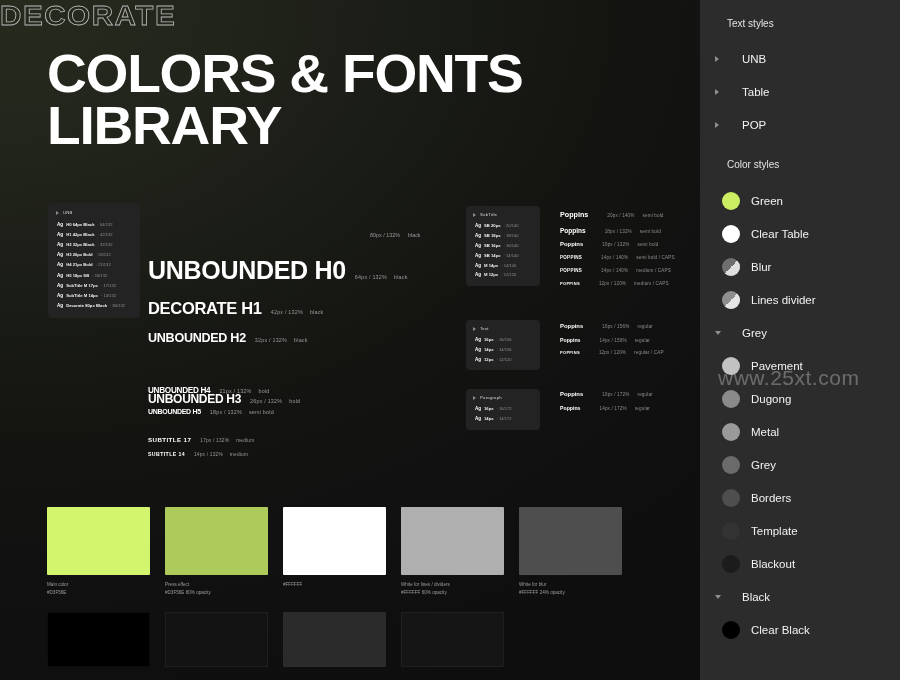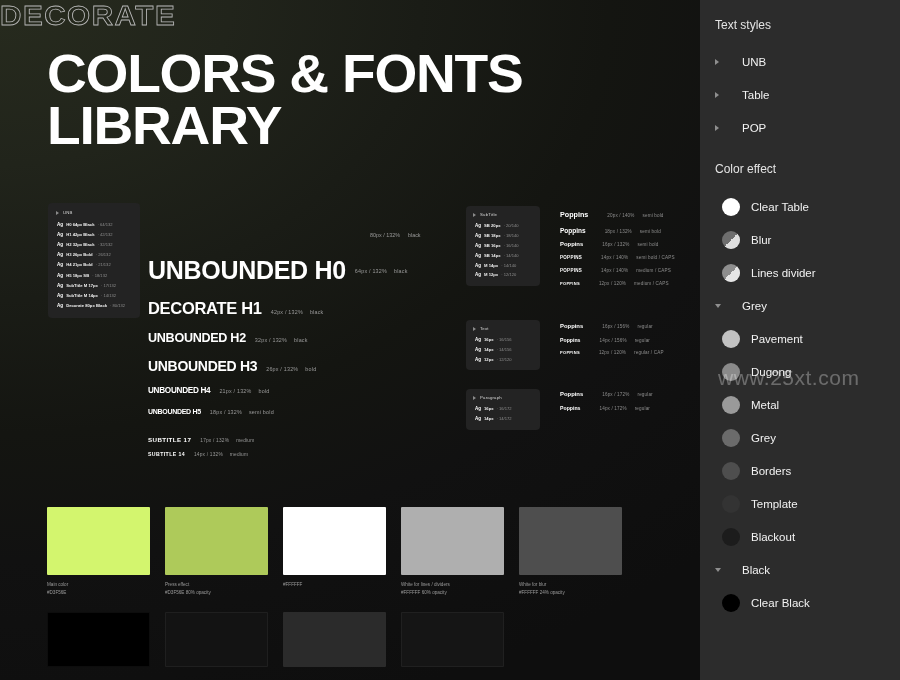--- a/index.html
+++ b/index.html
@@ -70,28 +70,28 @@
   .decorate {
     left:150px; top:207px;
     font-weight:700; font-size:28px; letter-spacing:1.4px;
     color:transparent;
     -webkit-text-stroke:0.8px #b9b9b9;
     transform:scaleX(1.06); transform-origin:left;
   }
   .decorate-meta { position:absolute; left:370px; top:232px; font-size:5.4px; color:#9a9a9a; }
   .decorate-meta i { font-style:normal; margin-left:8px; }
 
-  .h0 { left:148px; top:258px;align-items:center; }
+  .h0 { left:148px; top:258px; }
   .h0 .word { font-size:25px; line-height:25px; }
   .h1 { left:148px; top:300px; }
   .h1 .word { font-size:16.5px; line-height:17px; }
   .h2 { left:148px; top:332px; }
   .h2 .word { font-size:12.6px; line-height:13px; }
   .h3 { left:148px; top:361px; }
-  .h3 .word { font-size:14px; line-height:11px; }
+  .h3 .word { font-size:12px; line-height:11px;margin-top:33px; }
   .h4 { left:148px; top:386px; }
   .h4 .word { font-size:8.2px; line-height:9px; }
   .h5 { left:148px; top:408px; }
   .h5 .word { font-size:7px; line-height:8px; }
   .sub17 { left:148px; top:436px; }
   .sub17 .word { font-size:6.2px; letter-spacing:.4px; }
   .sub14 { left:148px; top:451px; }
   .sub14 .word { font-size:5.2px; letter-spacing:.4px; }
   .spec.sub17 .meta, .spec.sub14 .meta { font-size:4.8px; }
 
@@ -134,22 +134,22 @@
 
   
   .sidebar {
     width:200px; height:680px;
     background:#2c2c2c;
     padding:18px 0 0 0;
     position:relative;
     overflow:hidden;
   }
   .panel-title {
-    font-size:12px; color:#e4e4e4; font-weight:400;
-    padding:0 0 0 15px; margin-bottom:13px;
+    font-size:10px; color:#e4e4e4; font-weight:400;
+    padding:0 0 0 27px; margin-bottom:13px;
   }
   .panel-title.second { margin-top:18px; margin-bottom:14px; }
   .s-row {
     display:flex; align-items:center;
     height:33px;
     padding-left:15px;
     cursor:default;
   }
   .s-row .caret {
     width:10px; display:flex; align-items:center; justify-content:flex-start;
@@ -488,22 +488,26 @@
           <span class="lbl">Table</span>
         </div>
         <div class="s-row group">
           <span class="caret">
             <span class="t"></span>
           </span>
           <span class="lbl">POP</span>
         </div>
       </div>
 
-    <div class="panel-title second">Color effect</div>
+    <div class="panel-title second">Color styles</div>
     <div id="color-styles-list">
+        <div class="s-row leaf">
+          <span class="dot" style="background: rgb(203, 238, 99);"></span>
+          <span class="lbl">Green</span>
+        </div>
         <div class="s-row leaf">
           <span class="dot" style="background: rgb(255, 255, 255);"></span>
           <span class="lbl">Clear Table</span>
         </div>
         <div class="s-row leaf">
           <span class="dot split" style="background: rgb(110, 110, 110);"></span>
           <span class="lbl">Blur</span>
         </div>
         <div class="s-row leaf">
           <span class="dot split" style="background: rgb(142, 142, 142);"></span>

